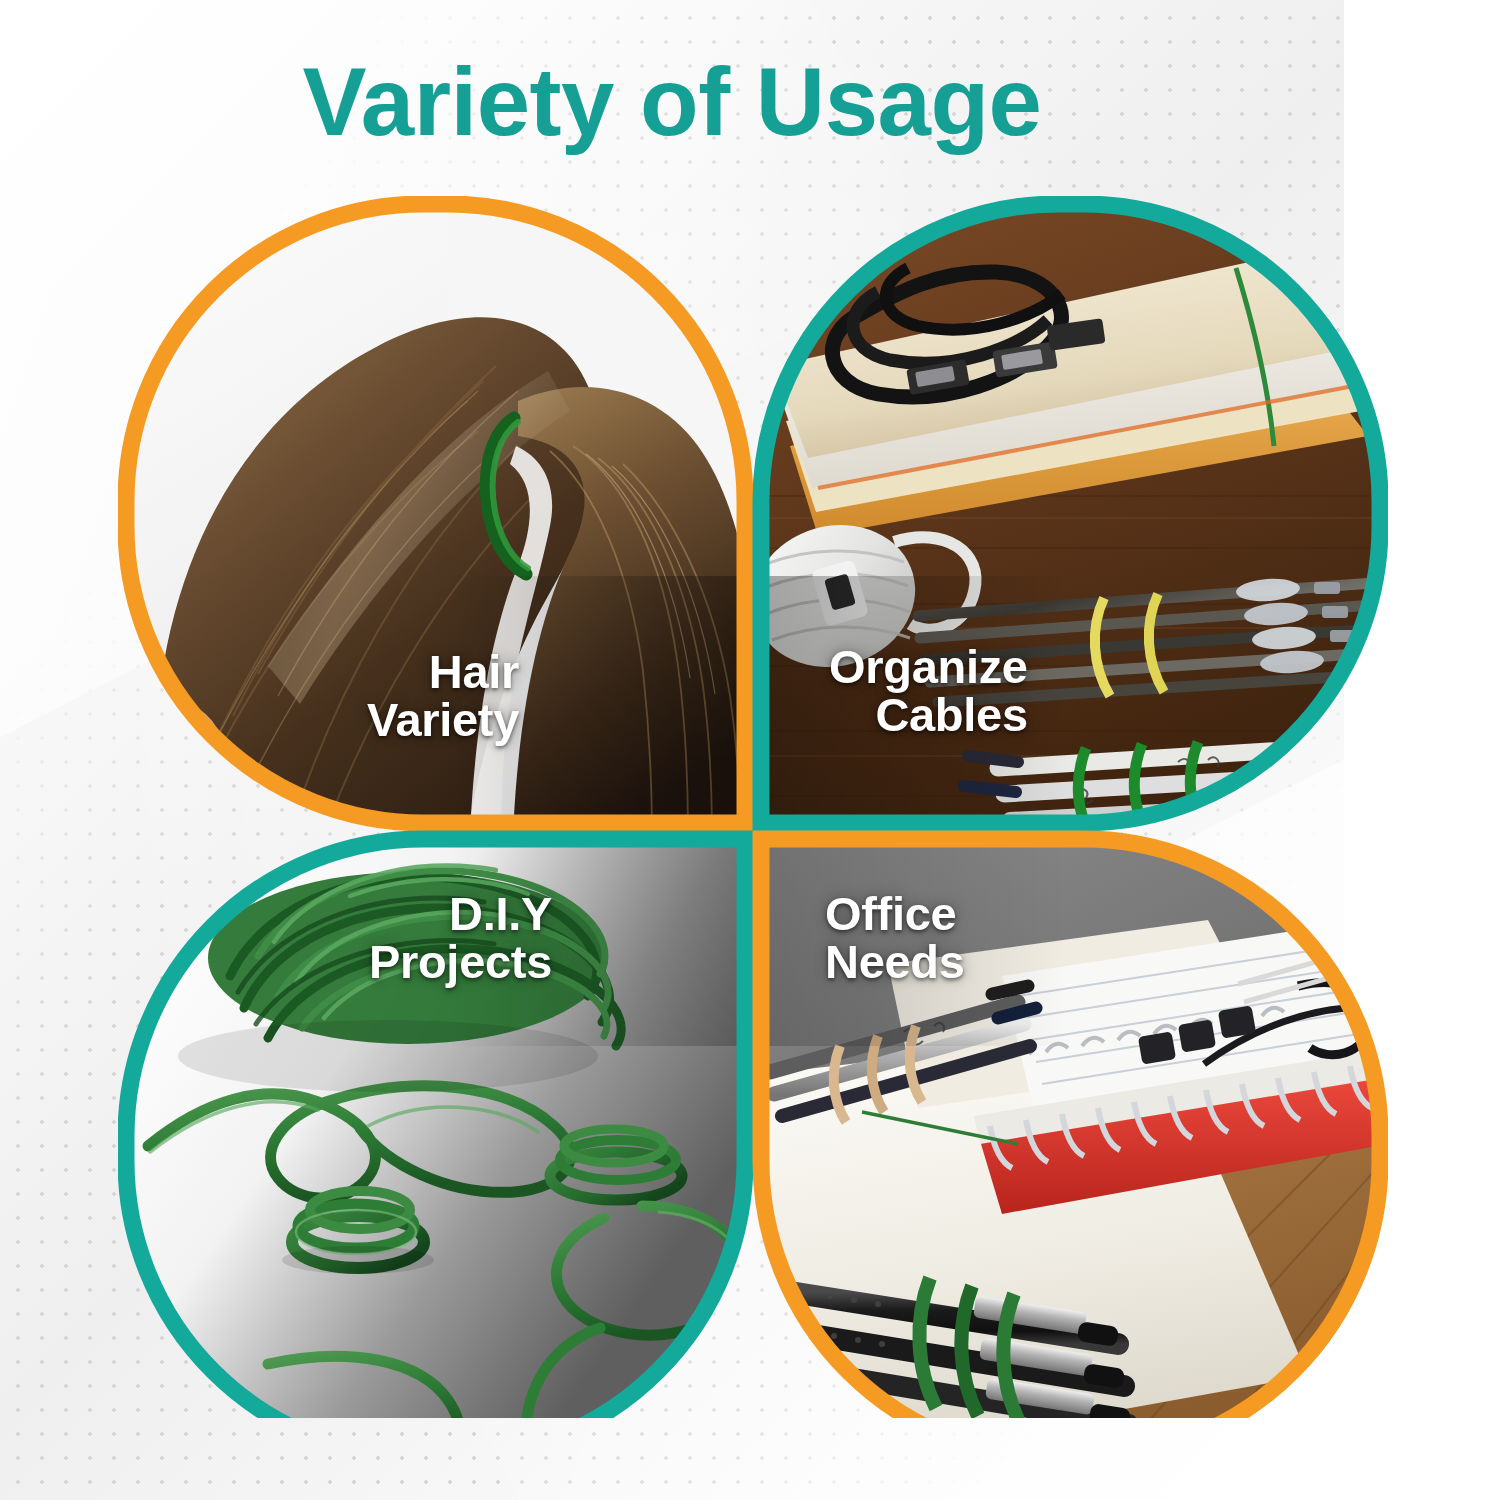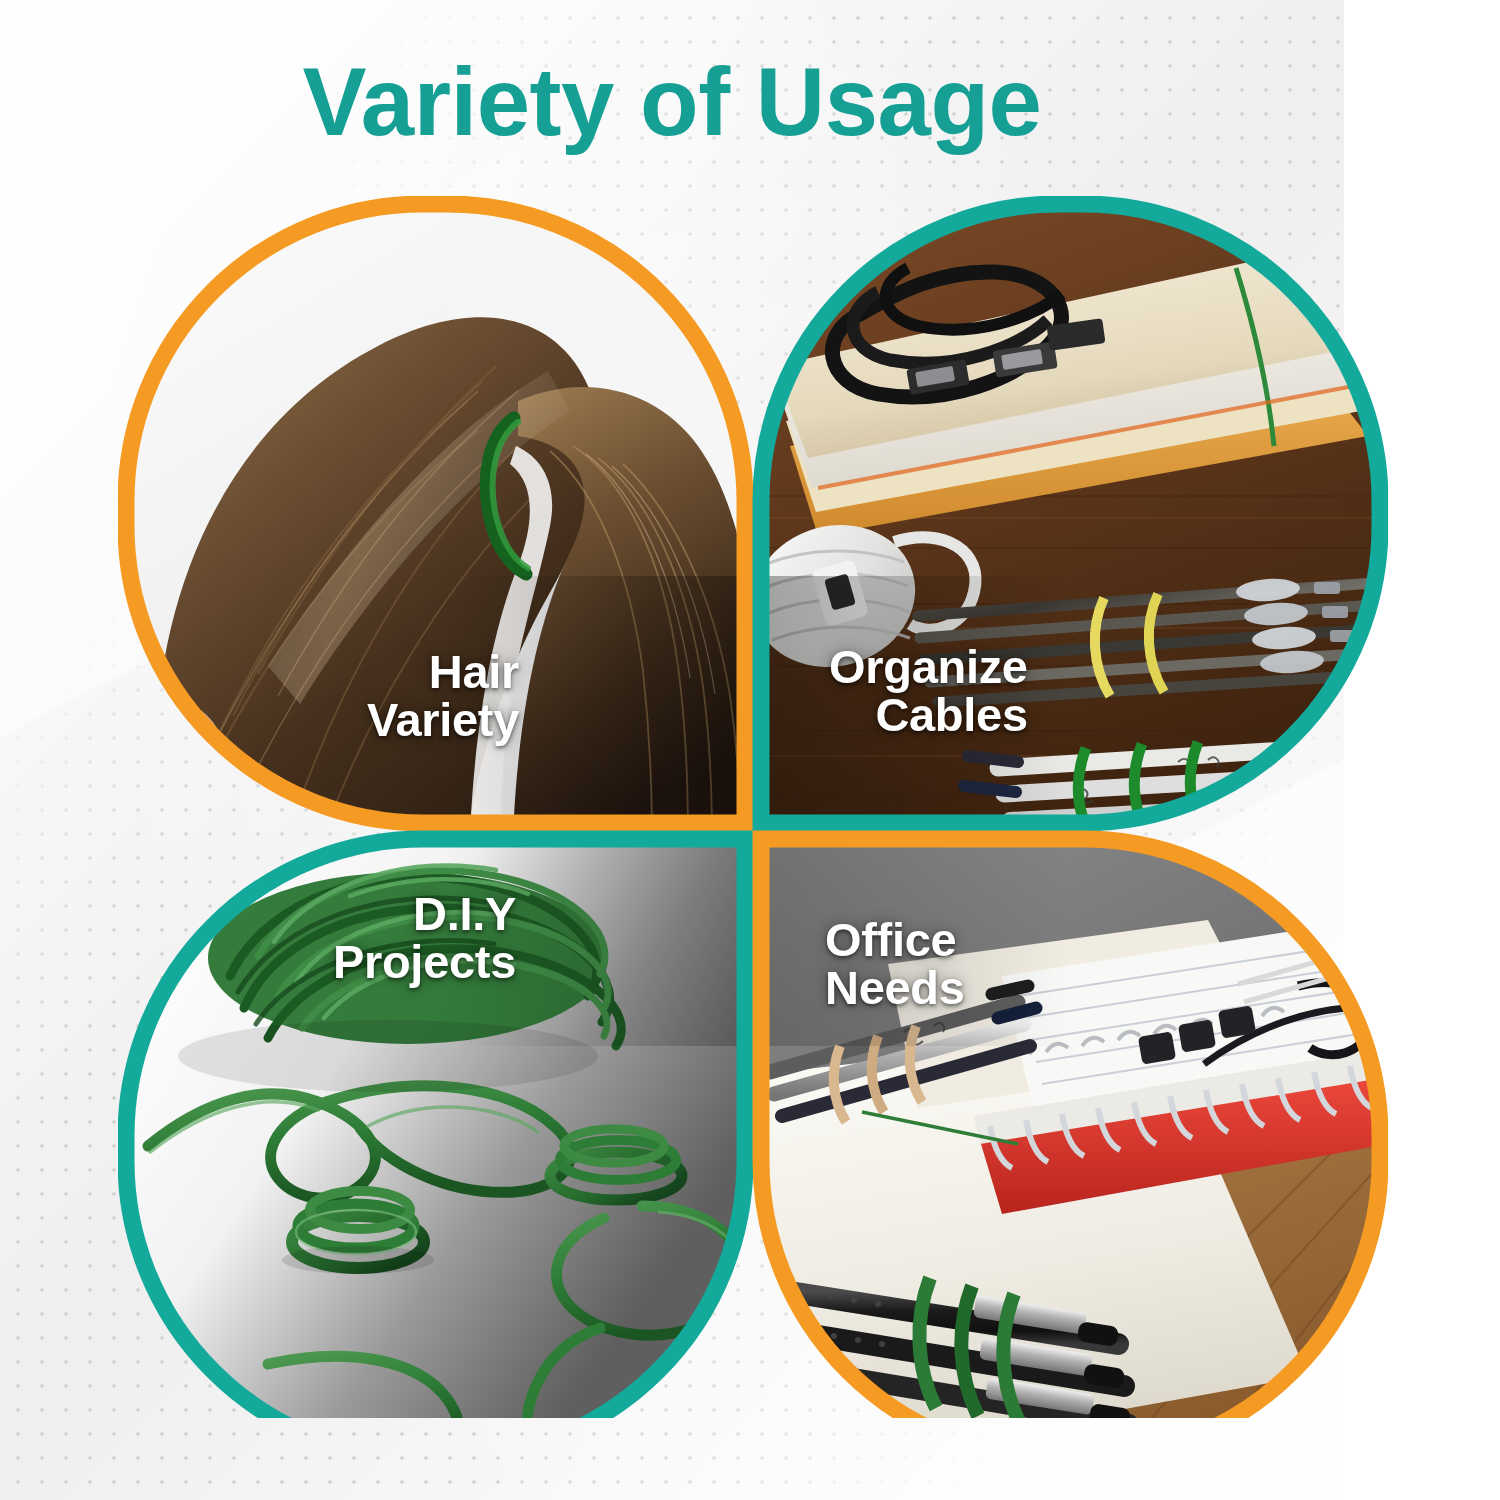--- a/index.html
+++ b/index.html
@@ -88,22 +88,22 @@
     line-height:1.03;
     letter-spacing:-.3px;
     text-shadow:
        0 2px 4px rgba(0,0,0,.55),
        0 0 14px rgba(0,0,0,.35);
     pointer-events:none;
     white-space:pre-line;
   }
   .cap-hair    { right:825px; top:648px; text-align:right; }
   .cap-cables  { left:823px;  top:643px; text-align:right;margin-left:6px;  }
-  .cap-diy     { right:828px; top:890px; text-align:right; }
-  .cap-office  { left:825px;  top:890px; text-align:left;margin-top:26px;  }
+  .cap-diy     { right:792px; top:890px; text-align:right; }
+  .cap-office  { left:825px;  top:890px; text-align:left;  }
 </style>
 </head>
 <body>
 
 <div id="stage">
 
   <div class="bg-base"></div>
   <div class="bg-dots"></div>
   <div class="bg-sheen-tl"></div>
   <div class="bg-sheen-br"></div>

